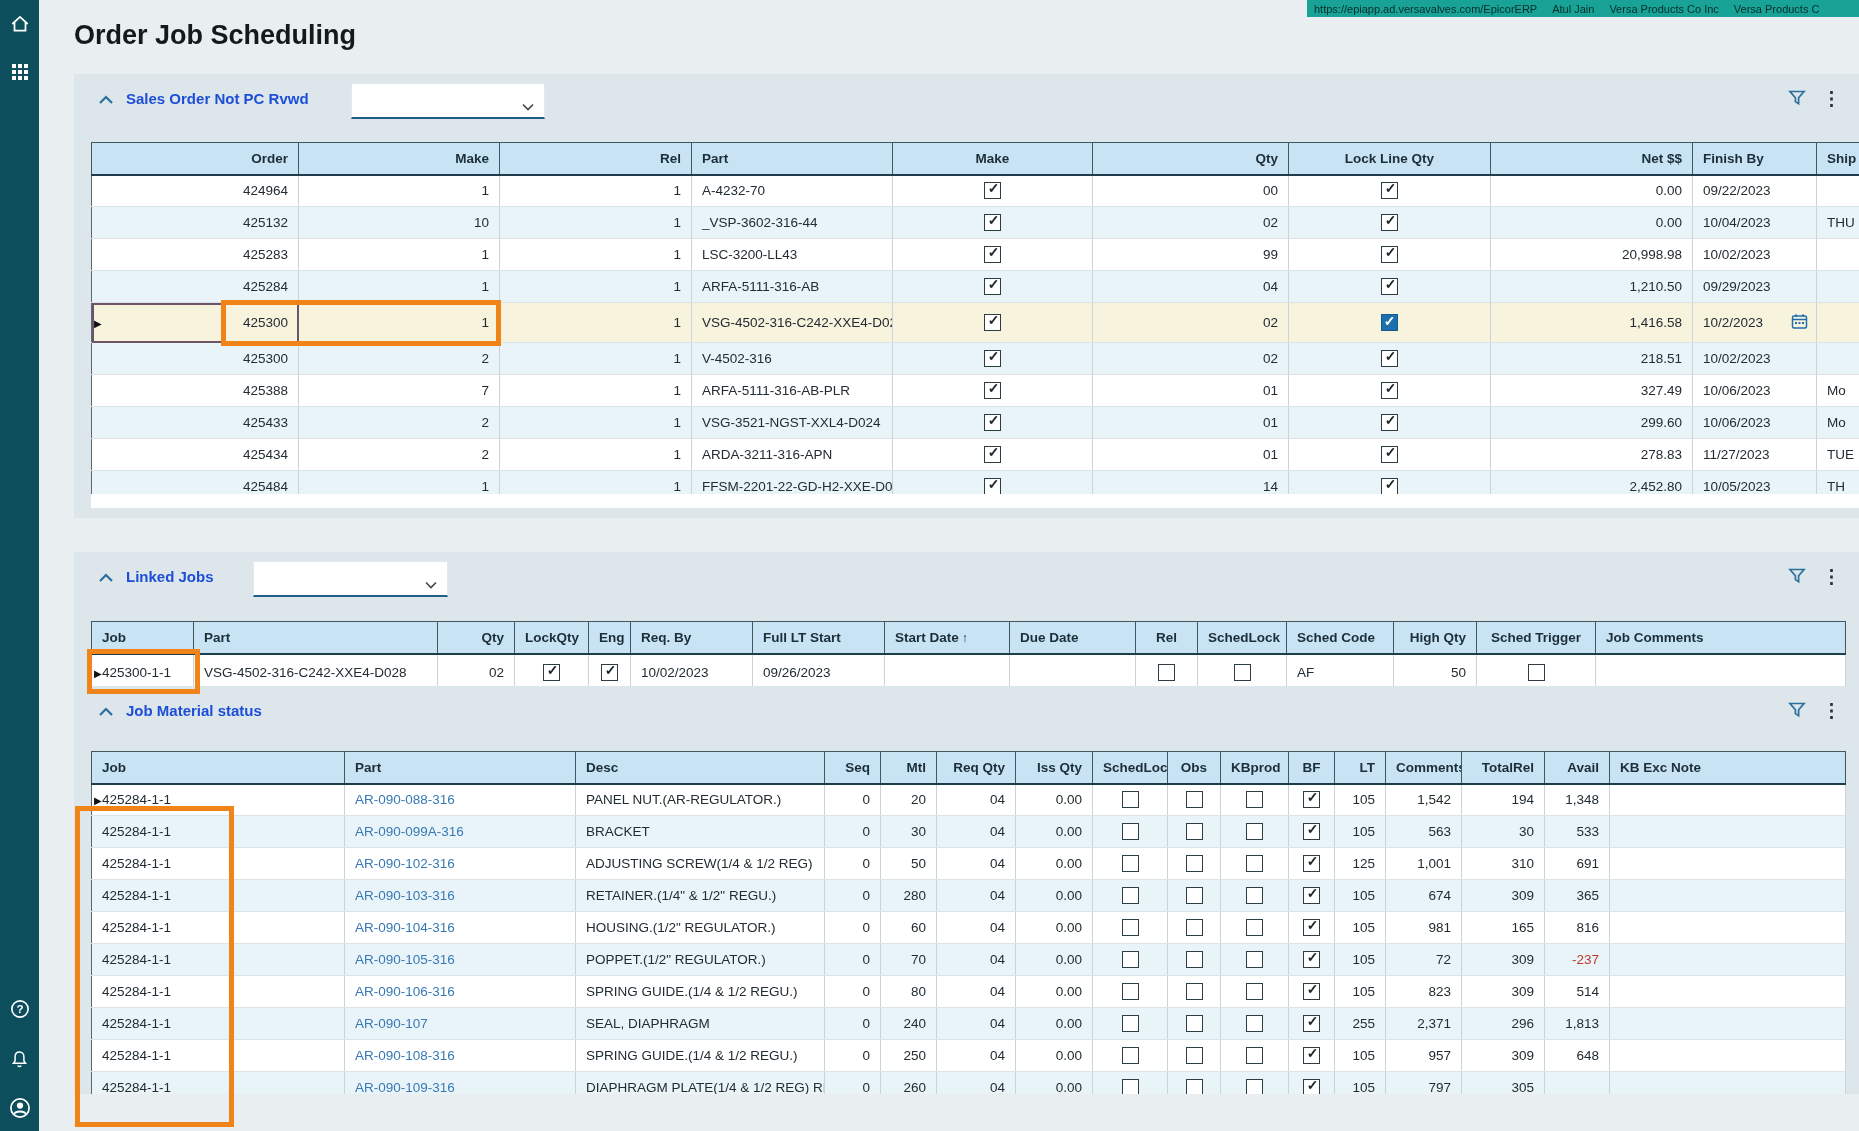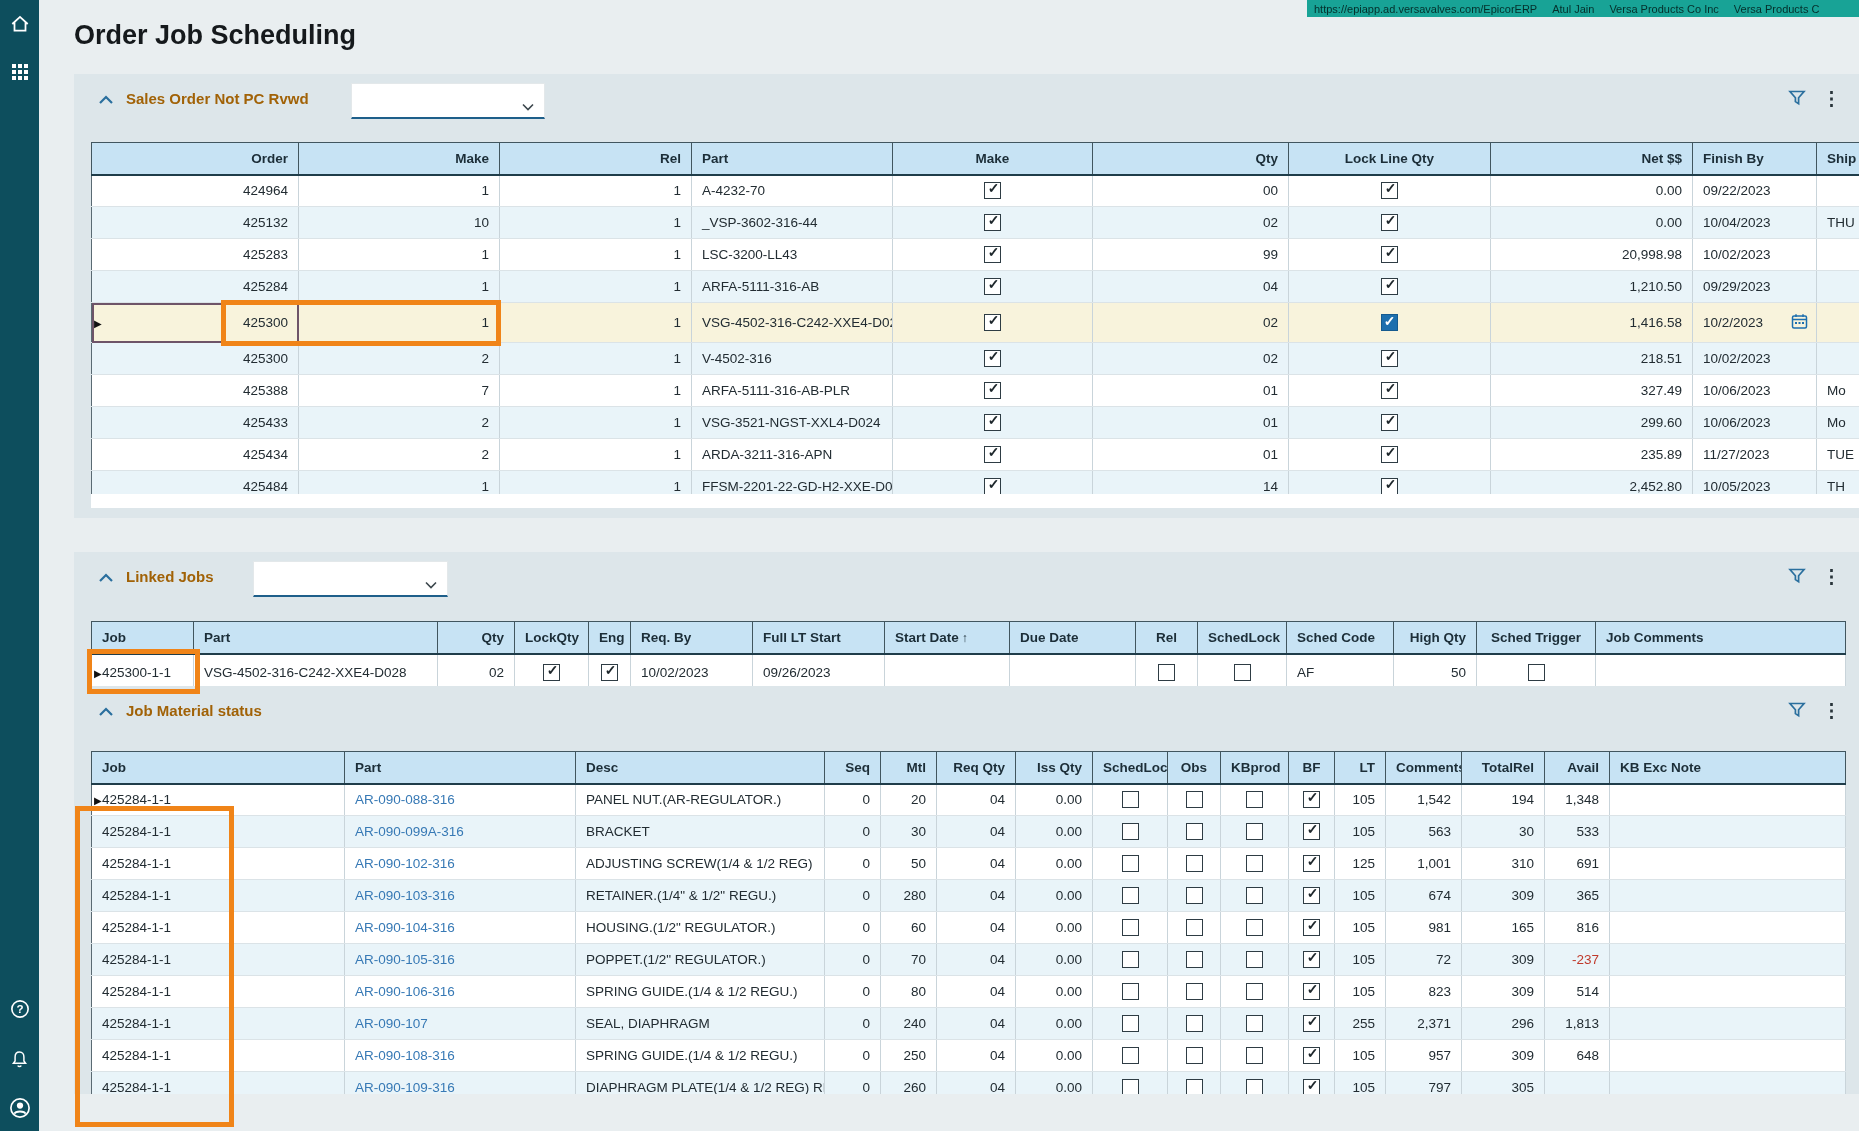--- a/index.html
+++ b/index.html
@@ -17,21 +17,21 @@
   #topbar span { font-size:11px; color:#042f2b; white-space:nowrap; }
   
   #page-title { position:absolute; left:74px; top:20px; font-size:27px; font-weight:600; color:#15191c; }
   
   .panel { position:absolute; left:74px; width:1785px; background:#dde6ea; overflow:hidden; }
   #panel-sales    { top:74px;  height:444px; }
   #panel-linked   { top:552px; height:150px; }
   #panel-material { top:686px; height:408px; }
   .panel-head { position:absolute; left:0; top:0; width:100%; height:52px; }
   .collapse-chevron { position:absolute; left:24px; top:18px; cursor:pointer; }
-  .panel-title { position:absolute; left:52px; top:16px; font-size:15px; font-weight:700; color:#a16207; }
+  .panel-title { position:absolute; left:52px; top:16px; font-size:15px; font-weight:700; color:#1d4ed8; }
   .panel-select { position:absolute; top:9px; height:36px; background:#ffffff; border:1px solid #e3e8ea;
     border-bottom:2px solid #1e5f8a; cursor:pointer; }
   .panel-select .sel-chevron { position:absolute; right:10px; top:13px; }
   #sales-select  { left:277px; width:194px; }
   #linked-select { left:179px; width:195px; }
   .head-icons { position:absolute; right:18px; top:14px; display:flex; gap:16px; align-items:center; }
   .kebab { font-size:19px; font-weight:700; color:#28343a; line-height:22px; cursor:pointer; }
   
   .grid-wrap { position:absolute; left:17px; overflow:hidden; background:#dde6ea; }
   #sales-wrap    { top:68px; width:1768px; height:352px; }
@@ -285,21 +285,21 @@
             <td class="al-l"><span>Mo</span></td>
           </tr>
           <tr>
             <td class="al-r"><span>425434</span></td>
             <td class="al-r"><span>2</span></td>
             <td class="al-r"><span>1</span></td>
             <td class="al-l"><span>ARDA-3211-316-APN</span></td>
             <td class="al-c"><span class="ck on"></span></td>
             <td class="al-r"><span>01</span></td>
             <td class="al-c"><span class="ck on"></span></td>
-            <td class="al-r"><span>235.89</span></td>
+            <td class="al-r"><span>278.83</span></td>
             <td class="al-l"><span>11/27/2023</span></td>
             <td class="al-l"><span>TUE</span></td>
           </tr>
           <tr>
             <td class="al-r"><span>425484</span></td>
             <td class="al-r"><span>1</span></td>
             <td class="al-r"><span>1</span></td>
             <td class="al-l"><span>FFSM-2201-22-GD-H2-XXE-D024</span></td>
             <td class="al-c"><span class="ck on"></span></td>
             <td class="al-r"><span>14</span></td>

